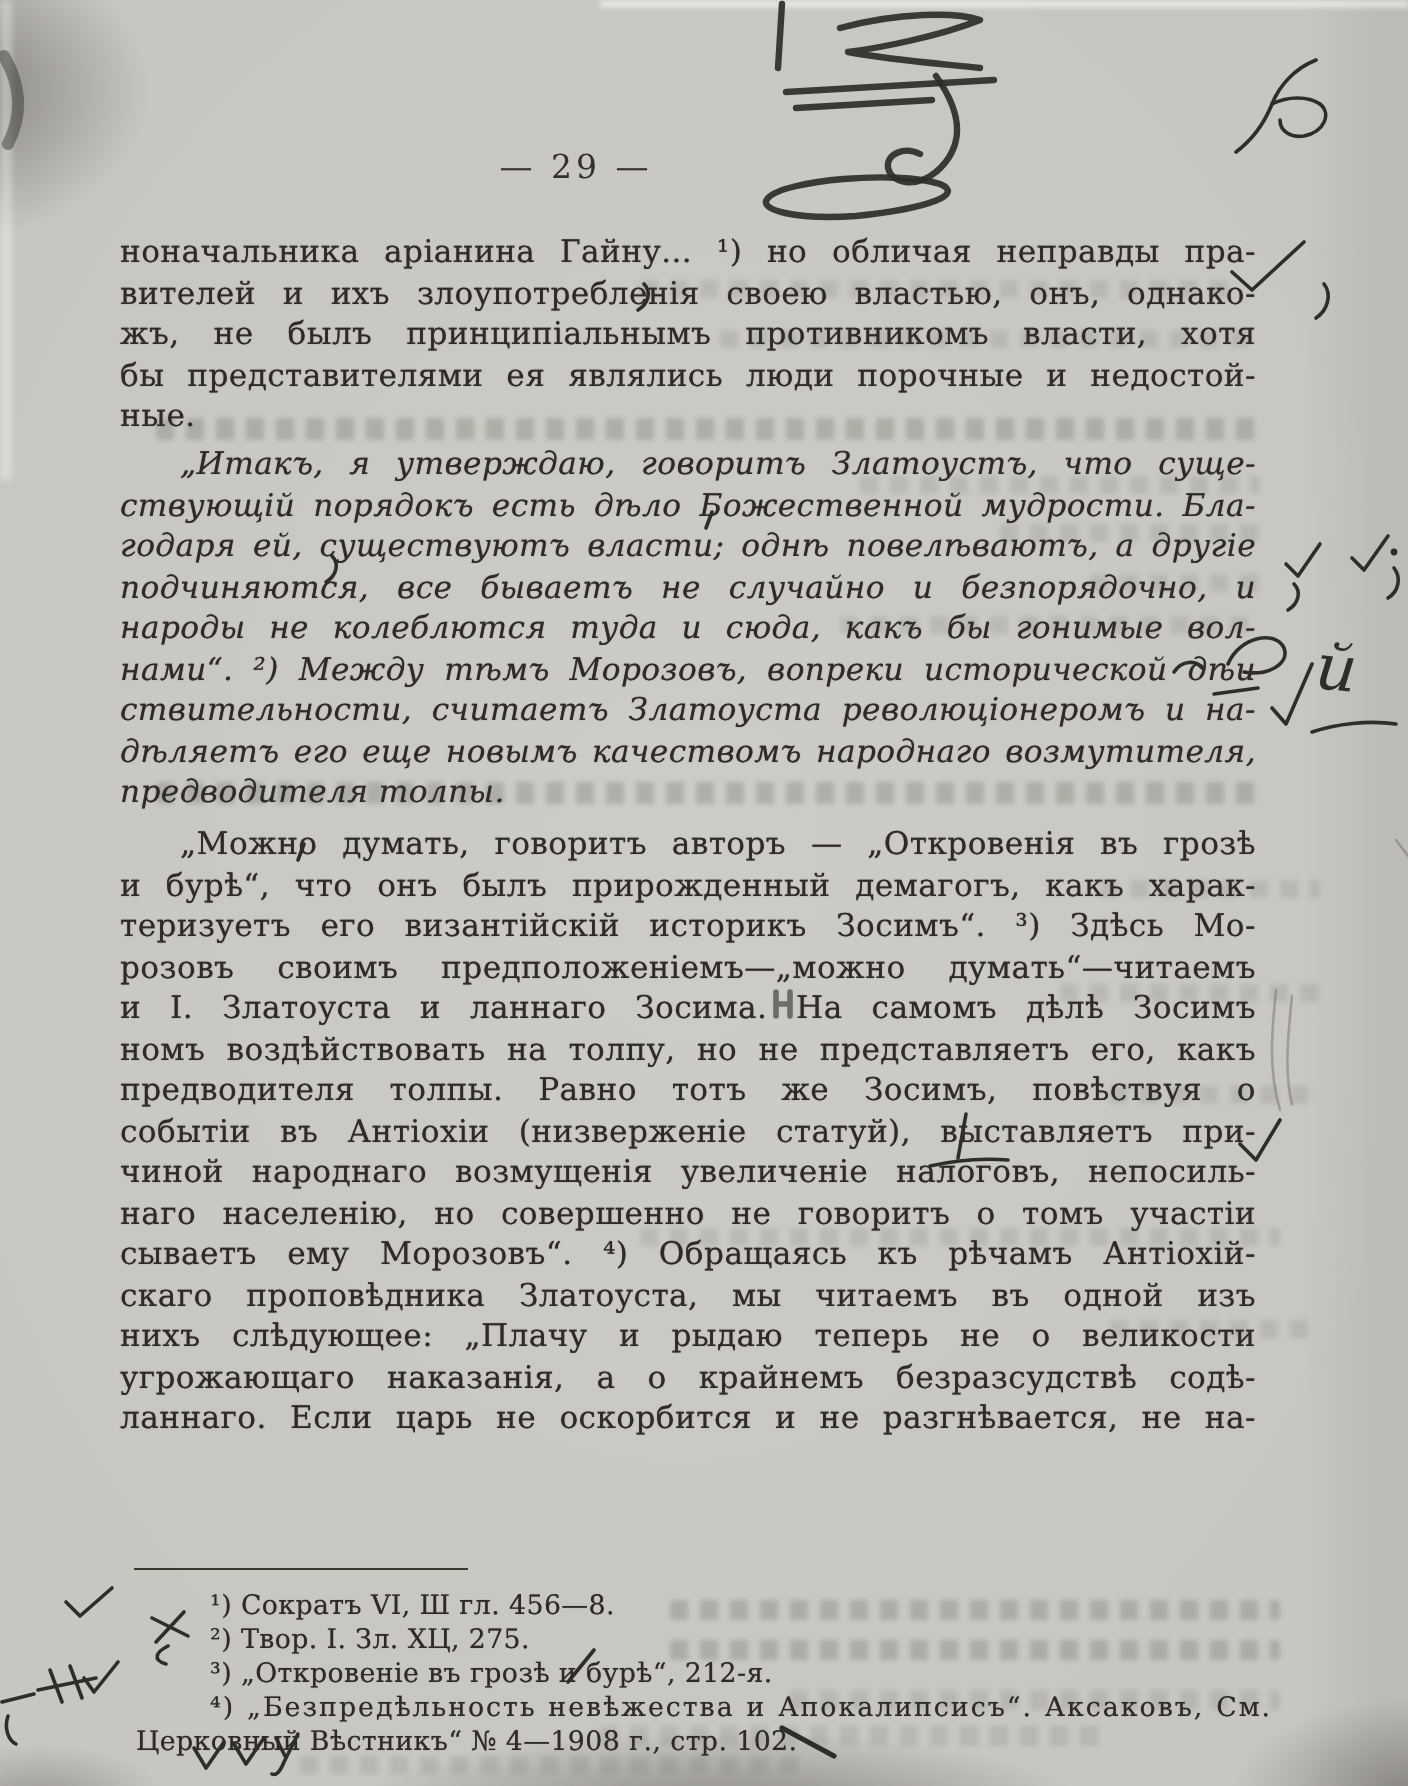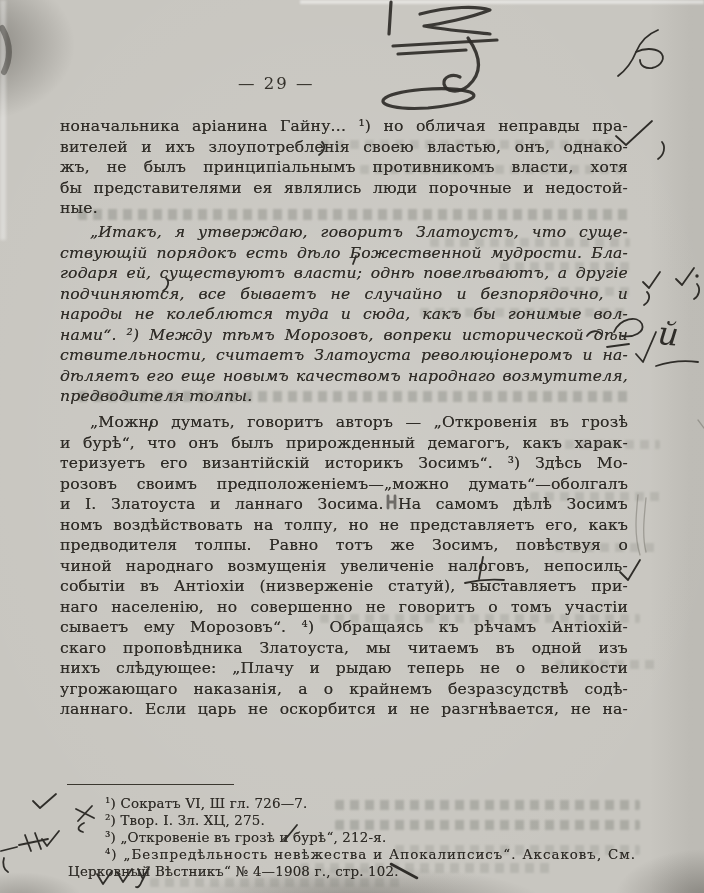--- a/index.html
+++ b/index.html
@@ -15,21 +15,21 @@
       radial-gradient(ellipse 480px 620px at 340px 430px, rgba(255,255,255,.10), transparent 85%),
       linear-gradient(90deg, transparent 650px, rgba(92,90,84,.10) 690px),
       #c8c6c0;
   }
   .edge{position:absolute; pointer-events:none;}
   .edge-top{left:300px;top:0;width:404px;height:4px;background:rgba(255,255,255,.5);filter:blur(1px);}
   .edge-left{left:0;top:0;width:6px;height:240px;background:rgba(255,255,255,.35);filter:blur(1.5px);}
 
   .pageno{
     position:absolute; left:238px; top:74px; width:100px;
-    font-size:16.5px; letter-spacing:2px; color:#34312b;
+    text-align:center; font-size:16.5px; letter-spacing:2px; color:#34312b;
   }
   .para{
     position:absolute; left:60px; width:568px;
     font-size:15.6px; line-height:20.5px; letter-spacing:.2px;
     text-shadow:0 0 .5px rgba(42,39,33,.65);
   }
   .para .line{text-align:justify; text-align-last:justify;}
   .para .line:last-child{text-align-last:left;}
   .para.cont .line:last-child{text-align-last:justify;}
   .para.indent .line:first-child{padding-left:30px; box-sizing:border-box;}
@@ -109,38 +109,38 @@
       <div class="line">нами“. ²) Между тѣмъ Морозовъ, вопреки исторической дѣи</div>
       <div class="line">ствительности, считаетъ Златоуста революціонеромъ и на-</div>
       <div class="line">дѣляетъ его еще новымъ качествомъ народнаго возмутителя,</div>
       <div class="line">предводителя толпы.</div>
     </div>
 
   <div id="para3" class="para indent cont">
       <div class="line">„Можно думать, говоритъ авторъ — „Откровенія въ грозѣ</div>
       <div class="line">и бурѣ“, что онъ былъ прирожденный демагогъ, какъ харак-</div>
       <div class="line">теризуетъ его византійскій историкъ Зосимъ“. ³) Здѣсь Мо-</div>
-      <div class="line">розовъ своимъ предположеніемъ—„можно думать“—оболгалъ</div>
+      <div class="line">розовъ своимъ предположеніемъ—„можно думать“—читаемъ</div>
       <div class="line">и І. Златоуста и ланнаго Зосима. На самомъ дѣлѣ Зосимъ</div>
       <div class="line">номъ воздѣйствовать на толпу, но не представляетъ его, какъ</div>
       <div class="line">предводителя толпы. Равно тотъ же Зосимъ, повѣствуя о</div>
+      <div class="line">событіи въ Антіохіи (низверженіе статуй), выставляетъ при-</div>
       <div class="line">чиной народнаго возмущенія увеличеніе налоговъ, непосиль-</div>
-      <div class="line">событіи въ Антіохіи (низверженіе статуй), выставляетъ при-</div>
       <div class="line">наго населенію, но совершенно не говоритъ о томъ участіи</div>
       <div class="line">сываетъ ему Морозовъ“. ⁴) Обращаясь къ рѣчамъ Антіохій-</div>
       <div class="line">скаго проповѣдника Златоуста, мы читаемъ въ одной изъ</div>
       <div class="line">нихъ слѣдующее: „Плачу и рыдаю теперь не о великости</div>
       <div class="line">угрожающаго наказанія, а о крайнемъ безразсудствѣ содѣ-</div>
       <div class="line">ланнаго. Если царь не оскорбится и не разгнѣвается, не на-</div>
     </div>
 
   <div class="fnrule"></div>
 
   <div class="footnotes">
-      <div class="line fn-indent">¹) Сократъ VI, Ш гл. 726—7.</div>
+      <div class="line fn-indent">¹) Сократъ VI, Ш гл. 456—8.</div>
       <div class="line fn-indent">²) Твор. І. Зл. ХЦ, 275.</div>
       <div class="line fn-indent">³) „Откровеніе въ грозѣ и бурѣ“, 212-я.</div>
       <div class="line fn-justify">⁴) „Безпредѣльность невѣжества и Апокалипсисъ“. Аксаковъ, См.</div>
       <div class="line">Церковный Вѣстникъ“ № 4—1908 г., стр. 102.</div>
     </div>
 
   <span class="hand-y">й</span>
 
   <svg class="marks" width="704" height="893" viewBox="0 0 704 893">
 

